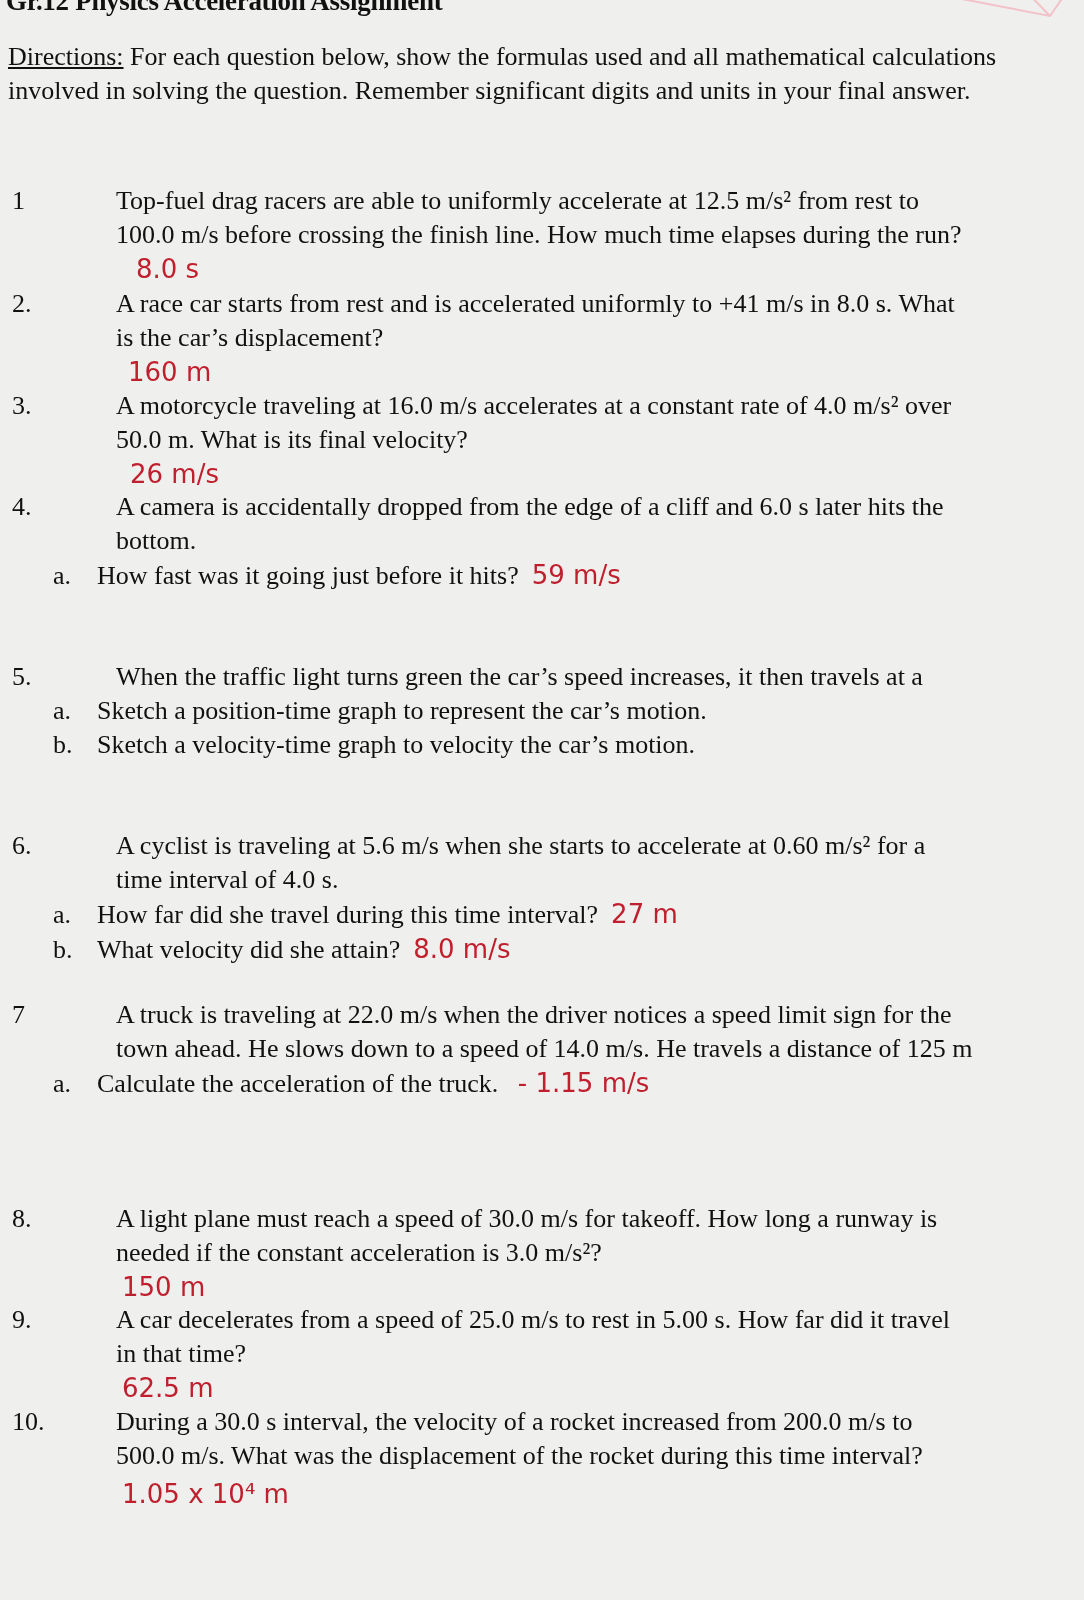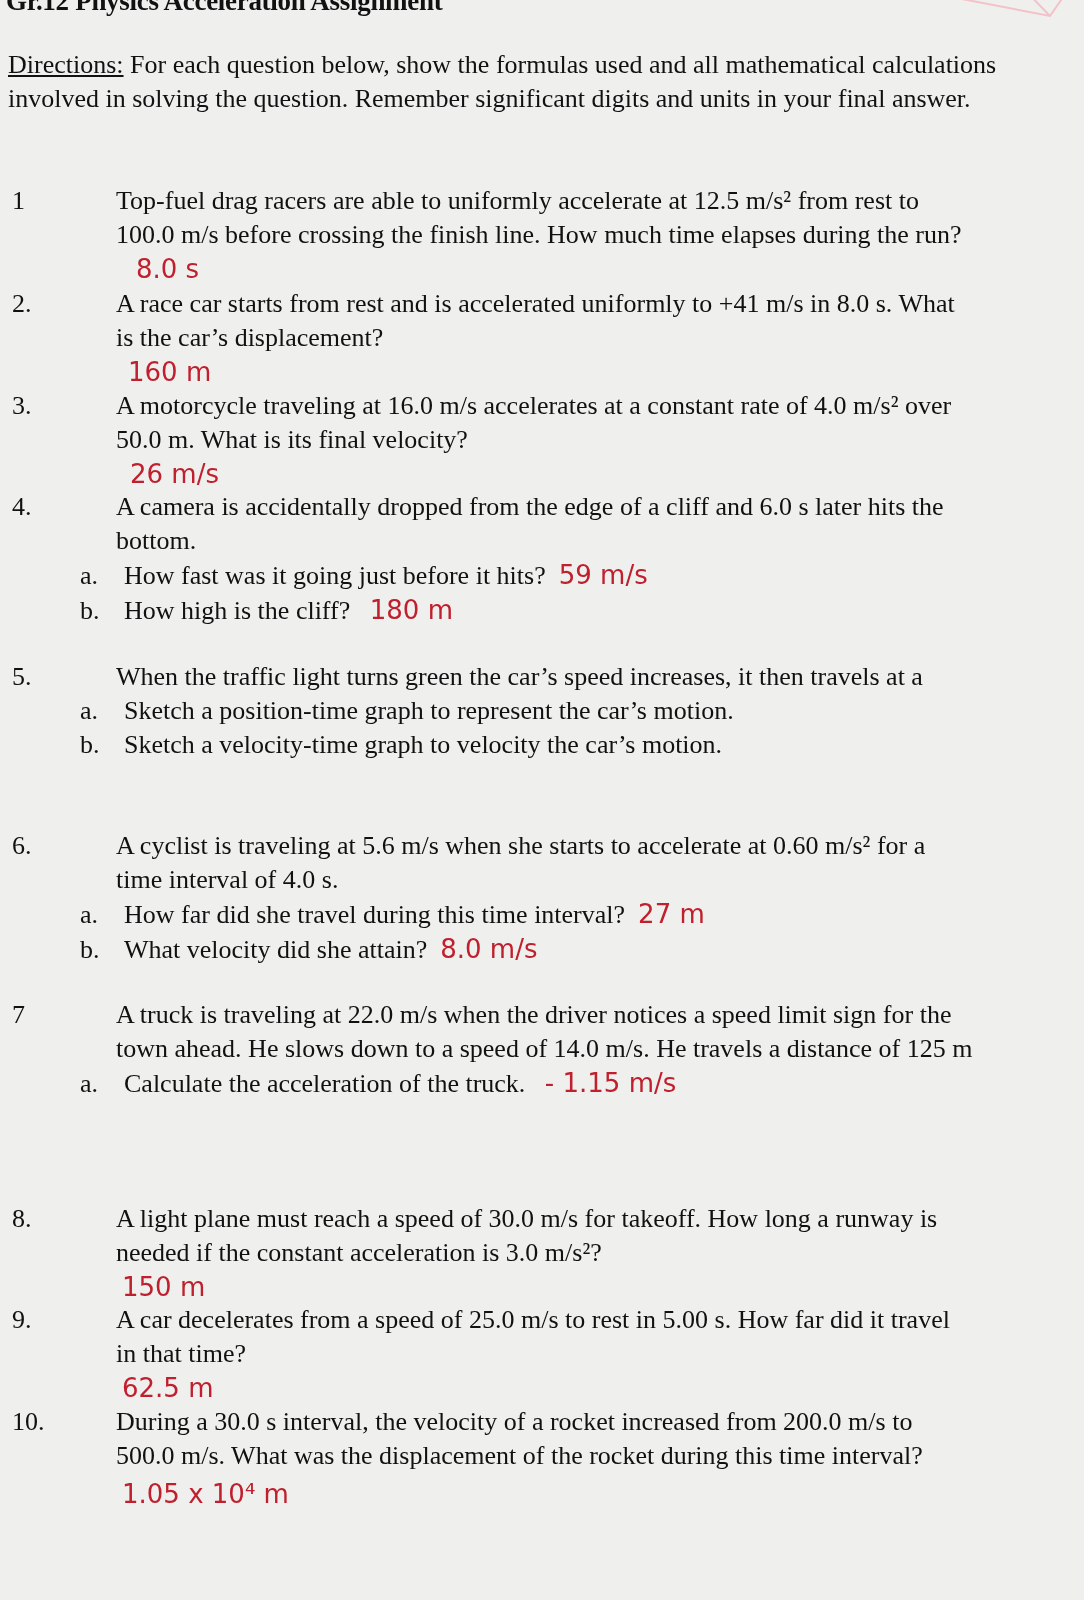--- a/index.html
+++ b/index.html
@@ -11,31 +11,31 @@
     position: relative;
   }
   .title {
     position: absolute; left: 6px; top: -14px;
     font-size: 27px; font-weight: bold; letter-spacing: -0.3px;
   }
   .pen-mark {
     position: absolute; left: 900px; top: -20px; width: 170px; height: 44px;
   }
   .directions {
-    position: absolute; left: 8px; top: 48px; width: 1060px;
+    position: absolute; left: 8px; top: 40px; width: 1060px;
     font-size: 26px; line-height: 34px;
   }
   .directions .lbl { text-decoration: underline; }
   .q {
     position: absolute; left: 0; width: 1084px;
     font-size: 26px; line-height: 34px;
   }
   .qnum { position: absolute; left: 12px; top: 0; }
   .qtext { margin-left: 116px; width: 975px; white-space: nowrap; }
-  .sub { margin-left: 80px; white-space: nowrap; }
+  .sub { margin-left: 53px; white-space: nowrap; }
   .sub .l { display: inline-block; width: 44px; }
   .ans {
     font-family: "DejaVu Sans", "Liberation Sans", sans-serif;
     color: #c0202e; font-size: 26px;
   }
 </style>
 </head>
 <body>
 
 <div class="title">Gr.12 Physics Acceleration Assignment</div>
@@ -66,21 +66,20 @@
   <div class="qtext">A motorcycle traveling at 16.0 m/s accelerates at a constant rate of 4.0 m/s² over</div>
   <div class="qtext">50.0 m.  What is its final velocity?</div>
   <div class="qtext ans" style="margin-left:130px">26 m/s</div>
 </div>
 
 <div class="q" style="top:490px">
   <span class="qnum">4.</span>
   <div class="qtext">A camera is accidentally dropped from the edge of a cliff and 6.0 s later hits the</div>
   <div class="qtext">bottom.</div>
   <div class="sub"><span class="l">a.</span><span>How fast was it going just before it hits?</span>&nbsp;&nbsp;<span class="ans">59 m/s</span></div>
-  <div class="sub"><span class="l">b.</span><span>How high is the cliff?</span>&nbsp;&nbsp;&nbsp;<span class="ans">180 m</span></div>
 </div>
 
 <div class="q" style="top:660px">
   <span class="qnum">5.</span>
   <div class="qtext">When the traffic light turns green the car’s speed increases, it then travels at a</div>
   <div class="sub"><span class="l">a.</span><span>Sketch a position-time graph to represent the car’s motion.</span></div>
   <div class="sub"><span class="l">b.</span><span>Sketch a velocity-time graph to velocity the car’s motion.</span></div>
 </div>
 
 <div class="q" style="top:829px">

